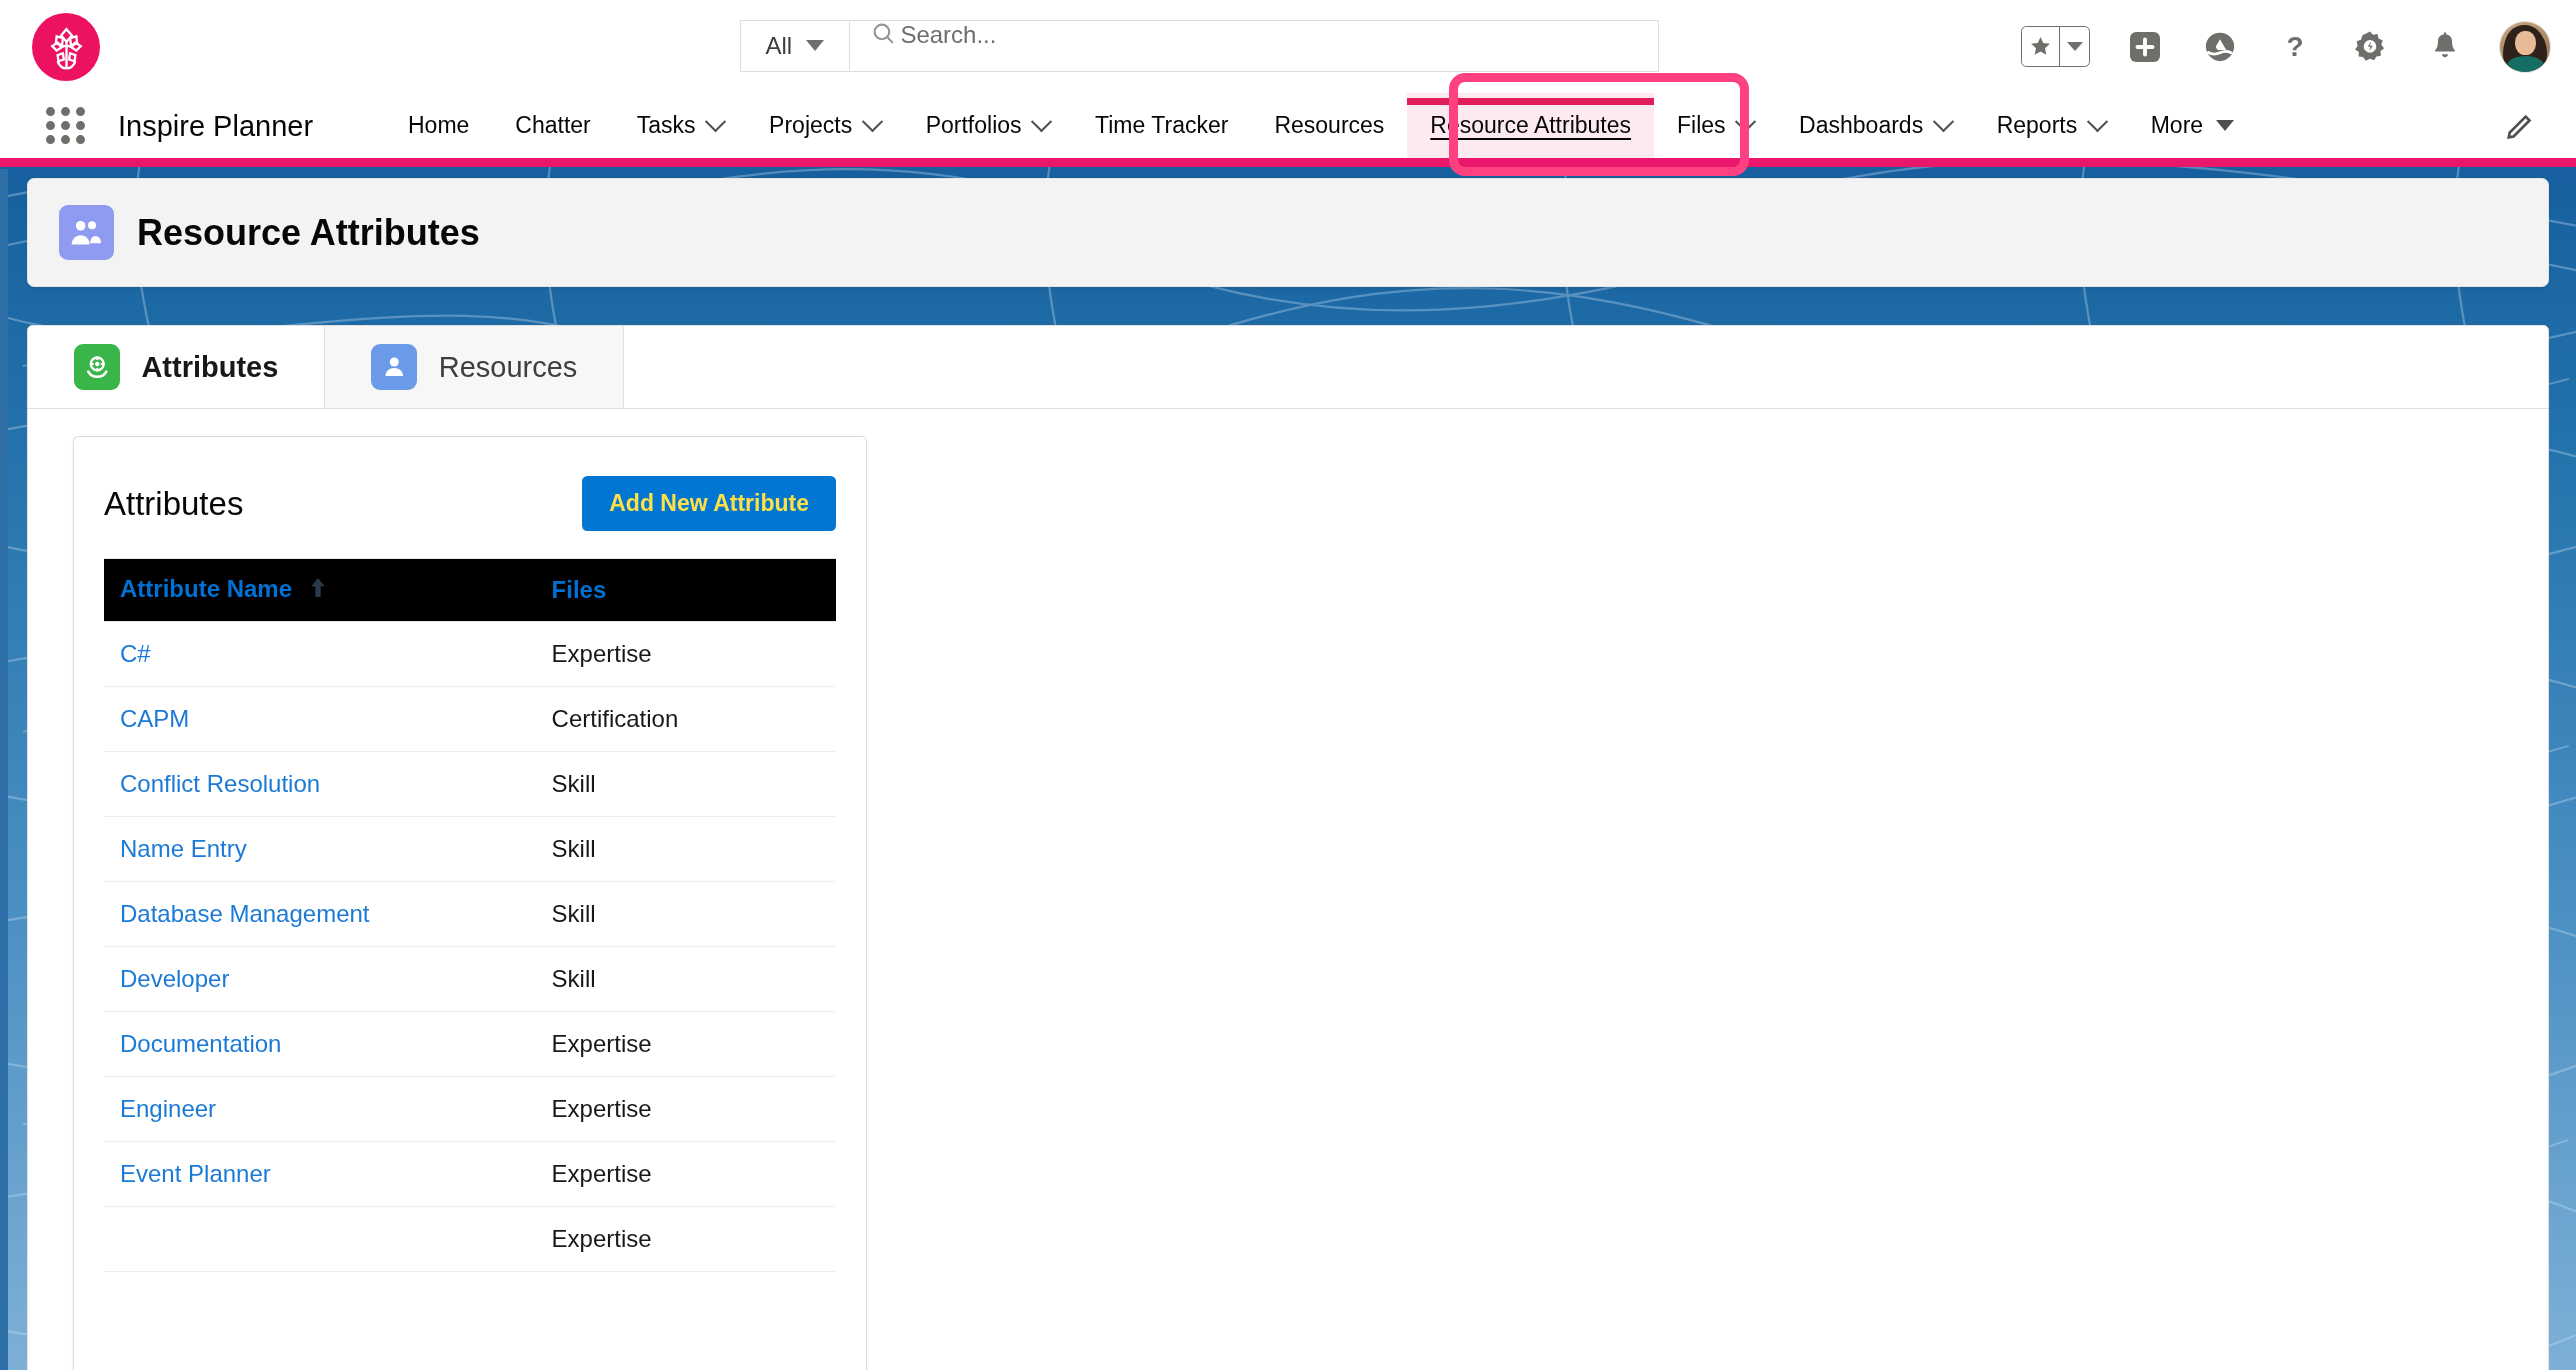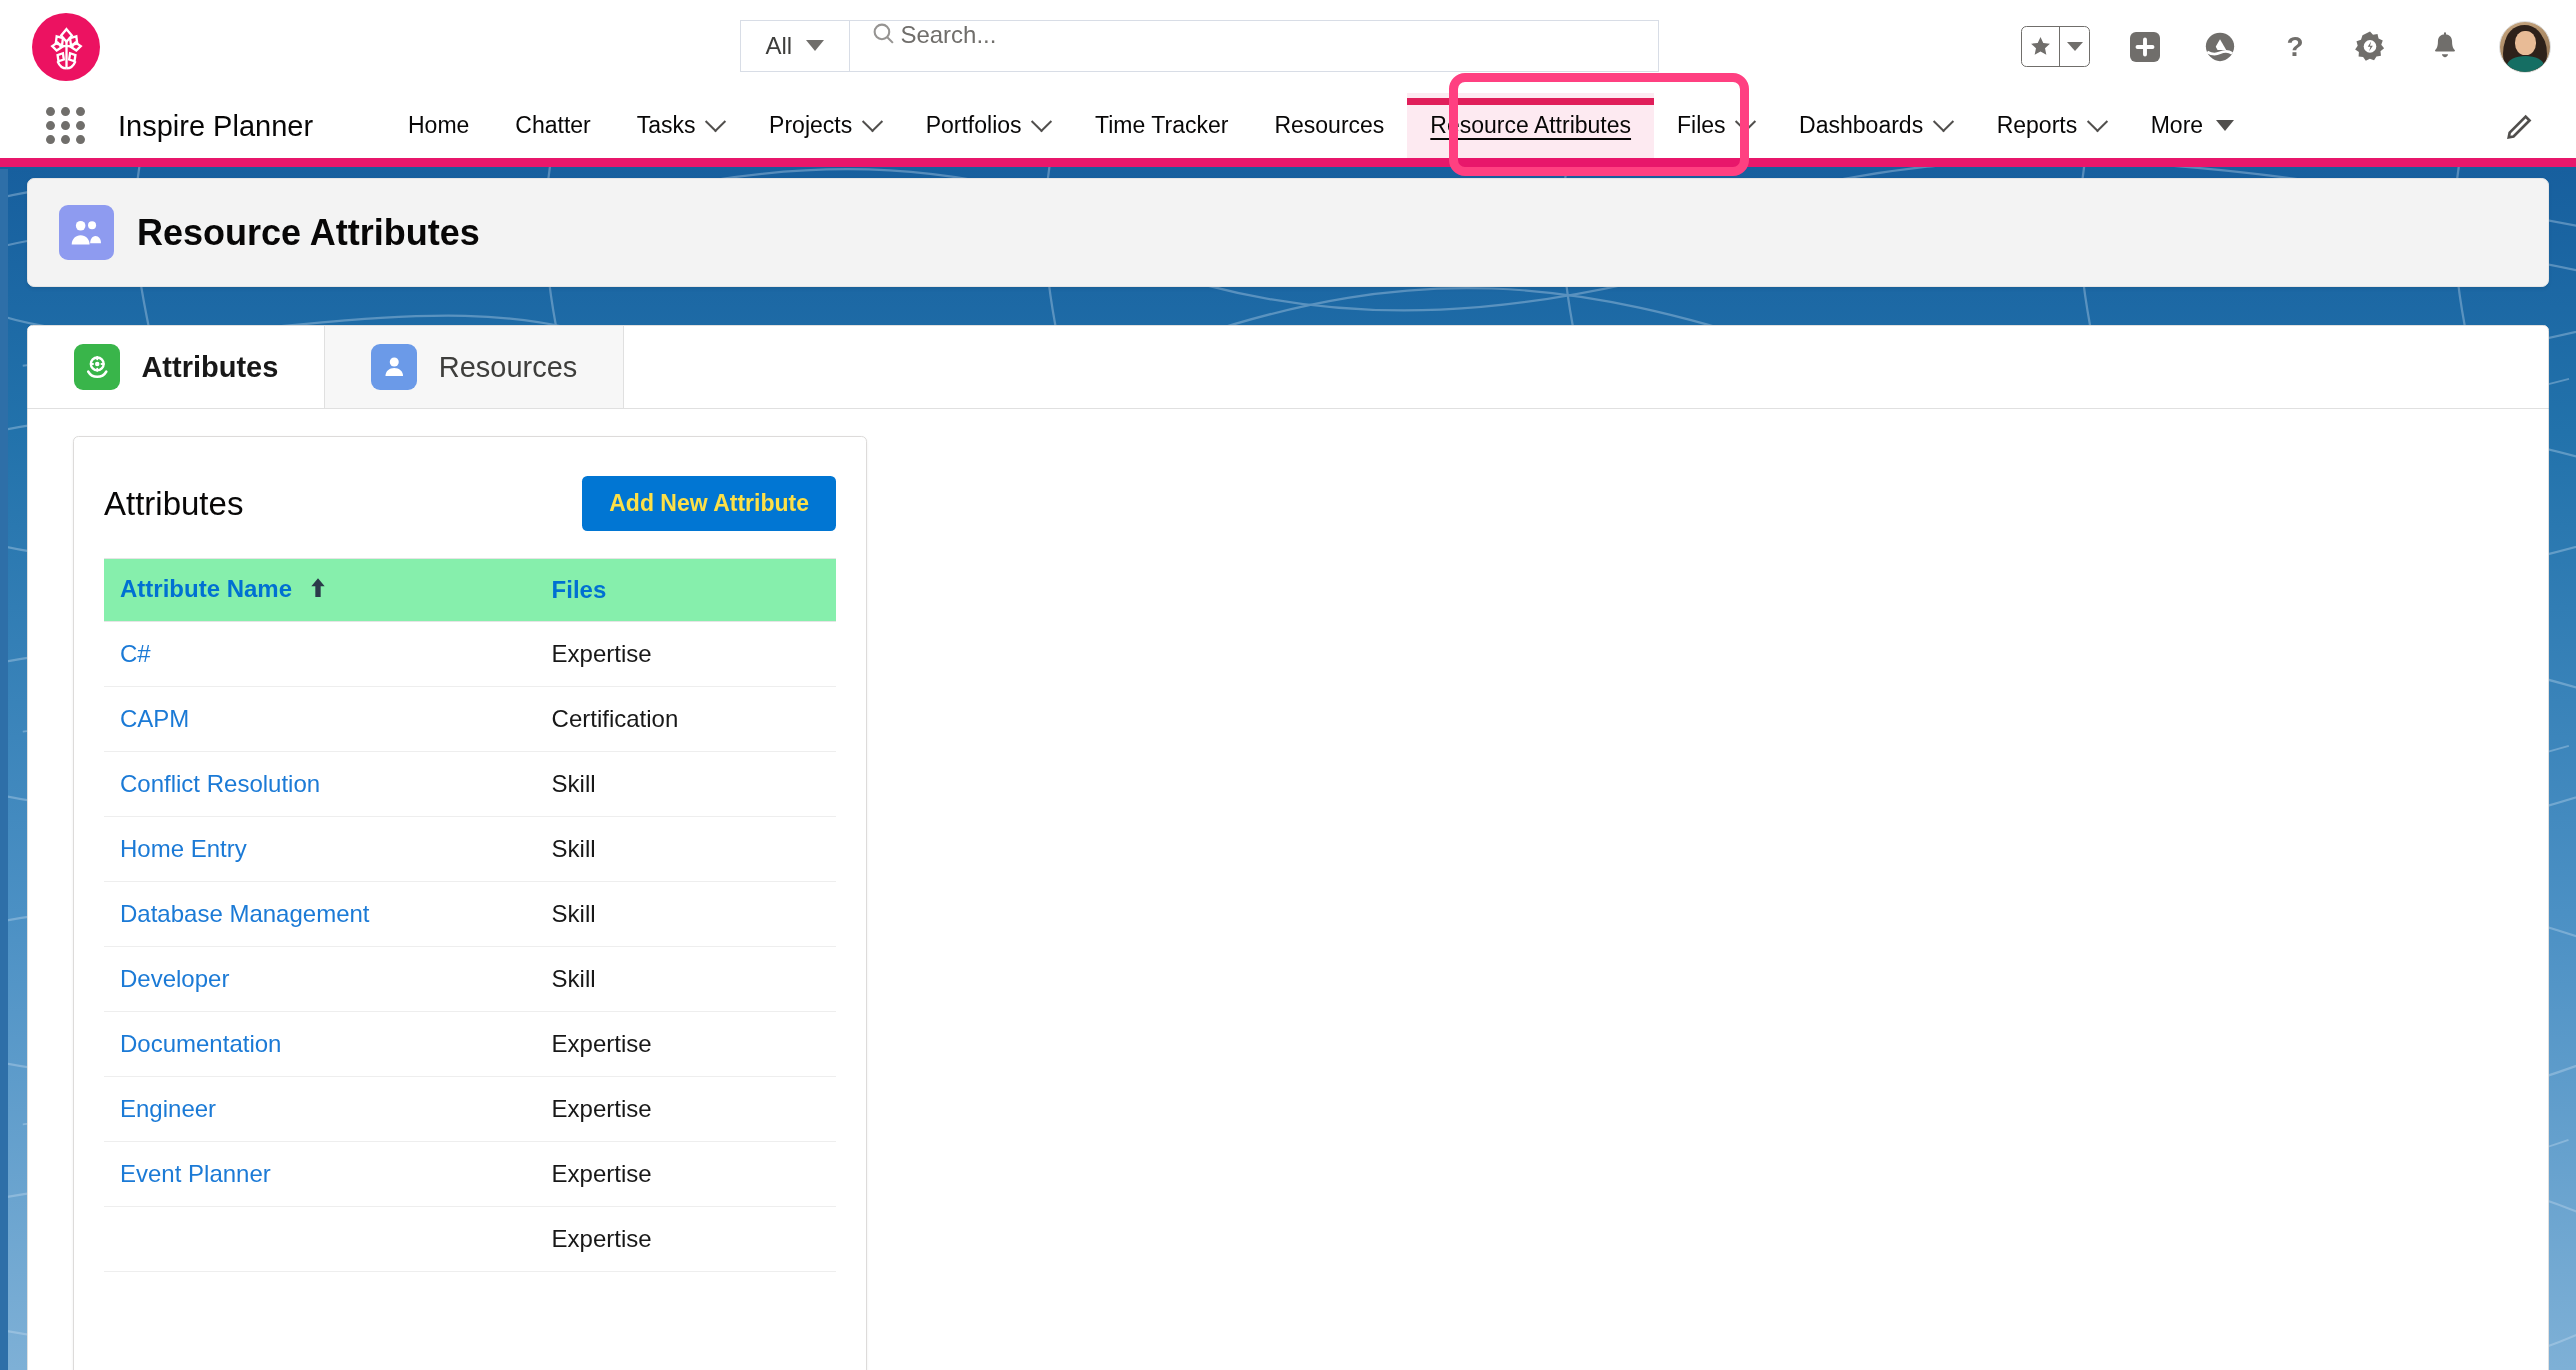--- a/index.html
+++ b/index.html
@@ -235,21 +235,21 @@
   .attr-search {
     margin-top: 34px; width: 100%; height: 57px;
     border: 0.9px solid #dddbda; border-radius: 5.4px;
     padding: 0 19.6px; font-size: 23px; outline: none;
     font-family: "Liberation Sans", sans-serif; color: #080707;
   }
   .attr-search::placeholder { color: #8f8f8f; }
 
   table.attr-table { width: 100%; border-collapse: collapse; margin-top: 27px; }
   table.attr-table th {
-    background: #86efac; text-align: left;
+    background: #000000; text-align: left;
     font-size: 24px; font-weight: bold; color: #0070d2;
     padding: 16px 0 16px 16px;
     border-top: 0.9px solid #e5e5e5; border-bottom: 0.9px solid #e5e5e5;
     white-space: nowrap; cursor: pointer;
   }
   table.attr-table th:nth-child(2) { padding-left: 23px; }
   table.attr-table td {
     padding: 18px 0 18px 16px; font-size: 24px;
     border-bottom: 0.9px solid #eeeeee; color: #181818;
   }
@@ -550,21 +550,21 @@
         </tr>
         <tr>
           <td class="name"><a>CAPM</a></td>
           <td>Certification</td>
         </tr>
         <tr>
           <td class="name"><a>Conflict Resolution</a></td>
           <td>Skill</td>
         </tr>
         <tr>
-          <td class="name"><a>Home Entry</a></td>
+          <td class="name"><a>Name Entry</a></td>
           <td>Skill</td>
         </tr>
         <tr>
           <td class="name"><a>Database Management</a></td>
           <td>Skill</td>
         </tr>
         <tr>
           <td class="name"><a>Developer</a></td>
           <td>Skill</td>
         </tr>

